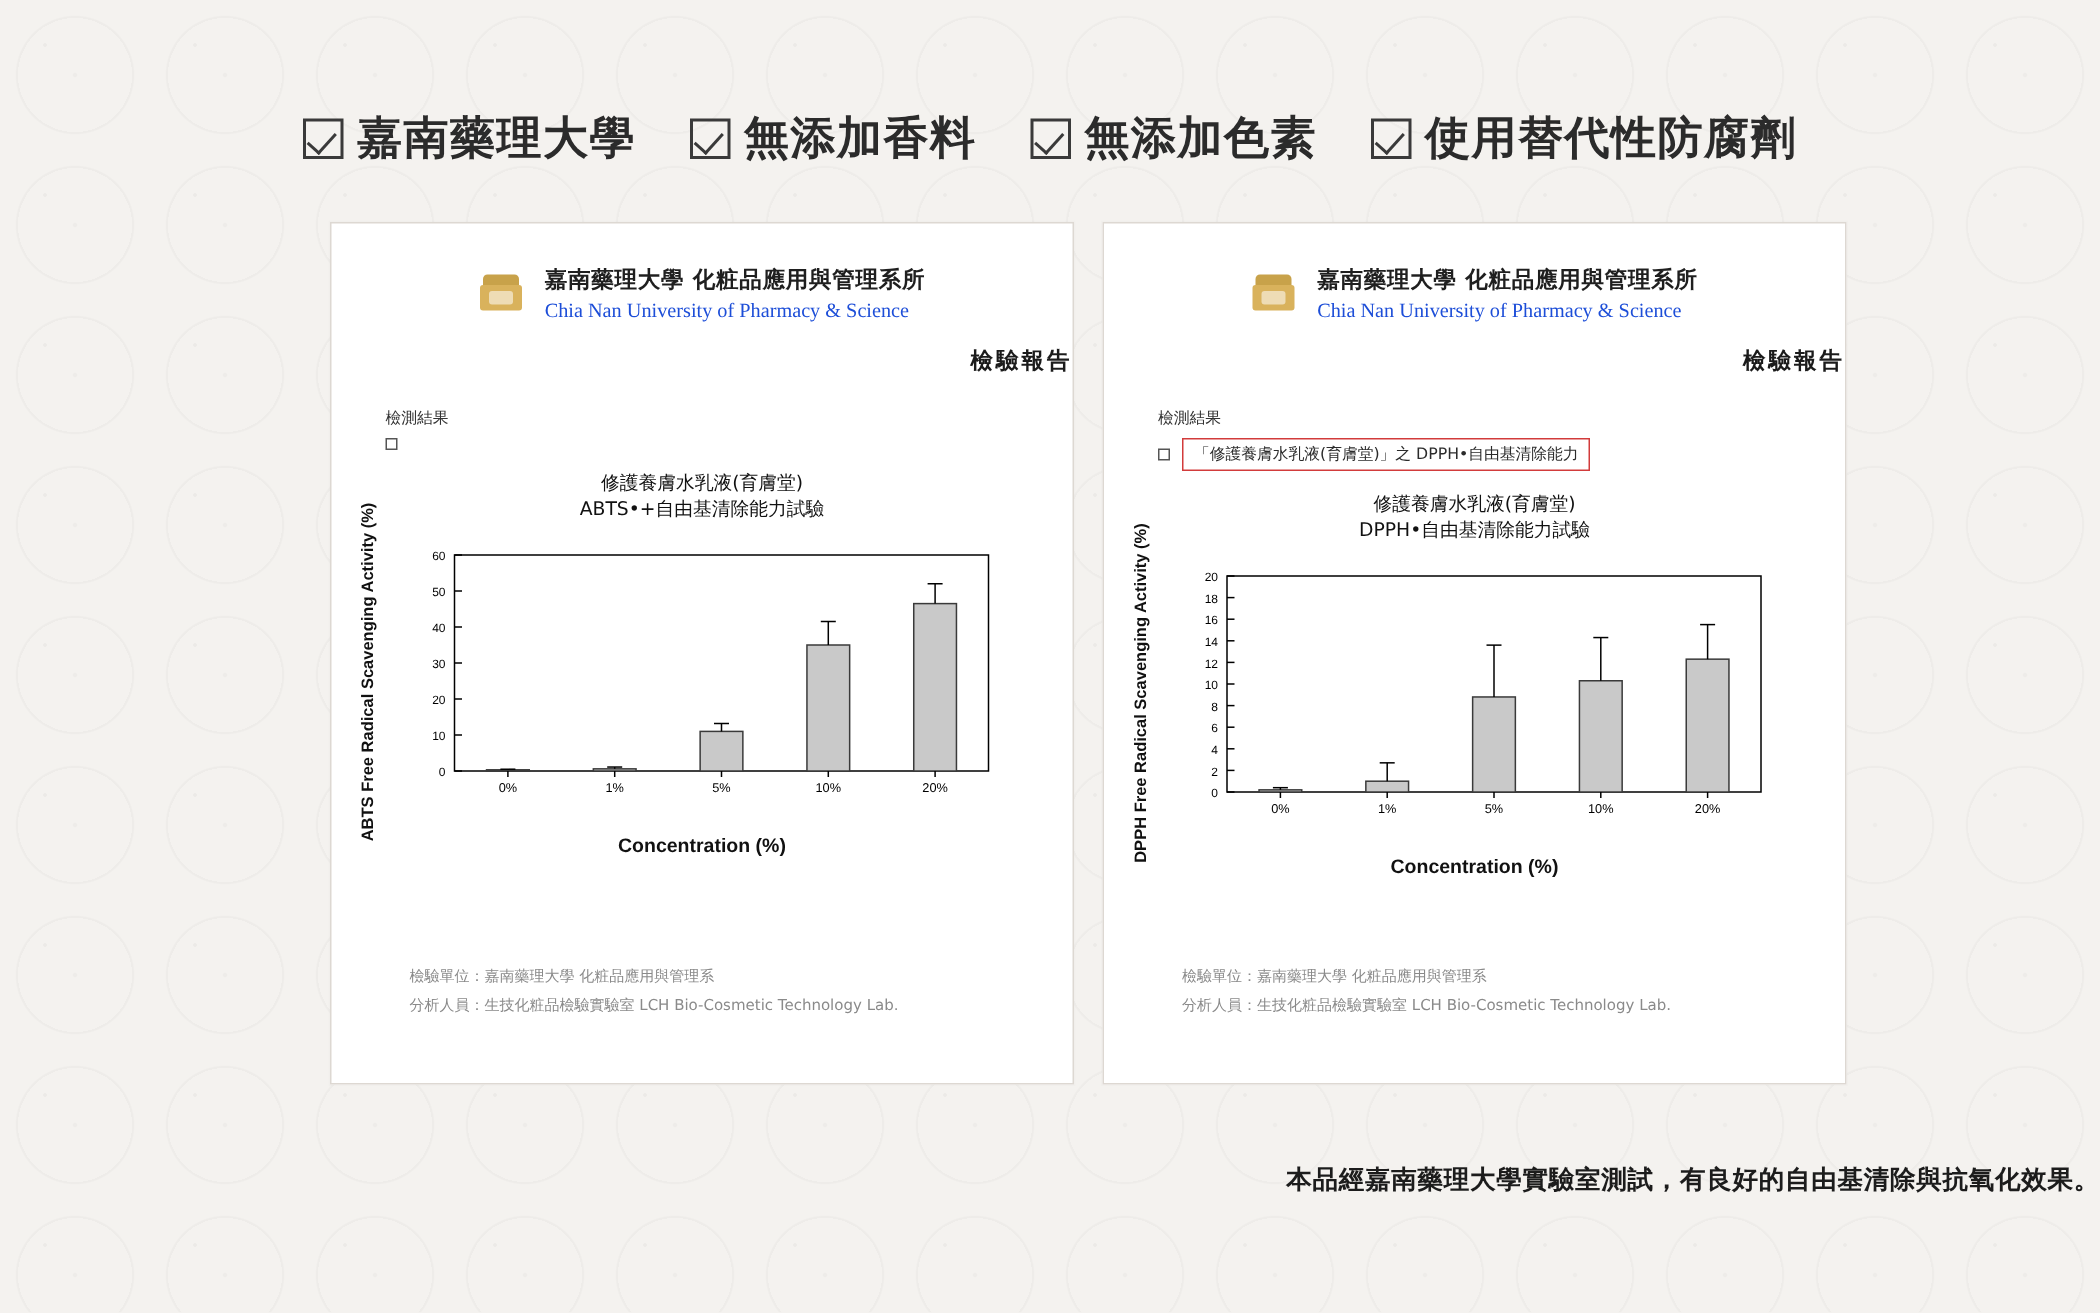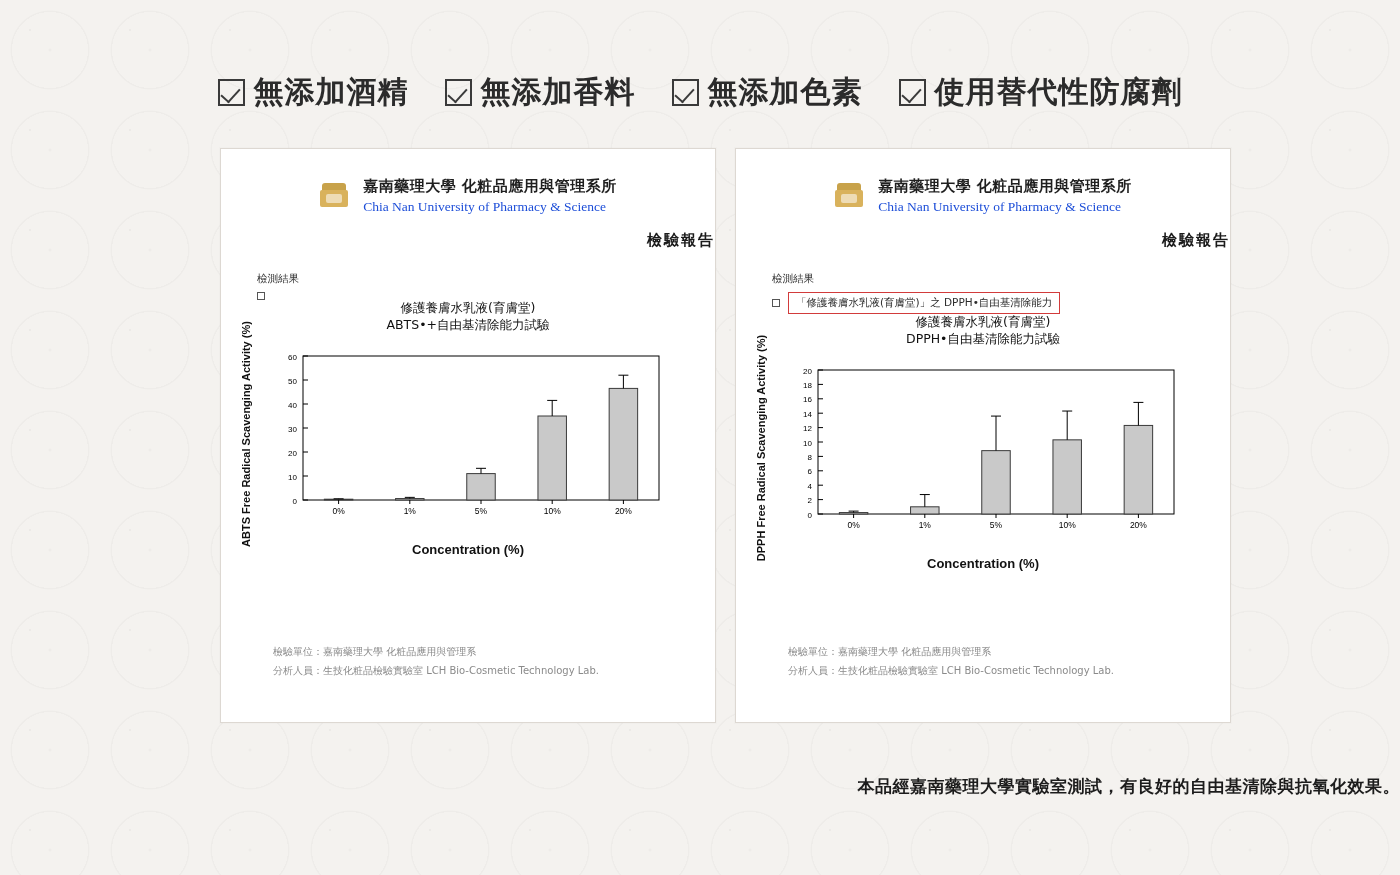--- a/index.html
+++ b/index.html
@@ -81,21 +81,21 @@
   }
   .result-row { display:flex; align-items:center; margin-left:36px; gap:8px; }
   .result-row .sq { width:8px; height:8px; border:1px solid #555; flex:0 0 auto; }
   .result-box {
     border:1px solid #d23b3b; padding:3px 7px;
     font-family:"DejaVu Sans", sans-serif;
     font-size:10.5px; color:#2b2b2b; white-space:nowrap;
   }
 
   
-  .chart-wrap { position:relative; width:100%; height:290px; }
+  .chart-wrap { position:relative; width:100%; height:290px; margin-top:14px; }
   .chart-title {
     text-align:center;
     font-family:"DejaVu Sans", sans-serif;
     font-size:12.5px; line-height:1.35; color:#111; font-weight:400;
   }
   .chart-title .l2 { font-weight:400; }
   .plot-area { position:relative; width:100%; height:240px; }
   .yaxis-label {
     position:absolute; left:16px; top:0; height:200px; width:18px;
     display:flex; align-items:center; justify-content:center;
@@ -127,21 +127,21 @@
 </style>
 </head>
 <body>
 
 <div id="page">
   <div id="bg-pattern"></div>
 
   <div class="claims">
     <div class="claim">
       <span class="box"></span>
-      <span class="txt">無添加酒精</span>
+      <span class="txt">嘉南藥理大學</span>
     </div>
     <div class="claim">
       <span class="box"></span>
       <span class="txt">無添加香料</span>
     </div>
     <div class="claim">
       <span class="box"></span>
       <span class="txt">無添加色素</span>
     </div>
     <div class="claim">

